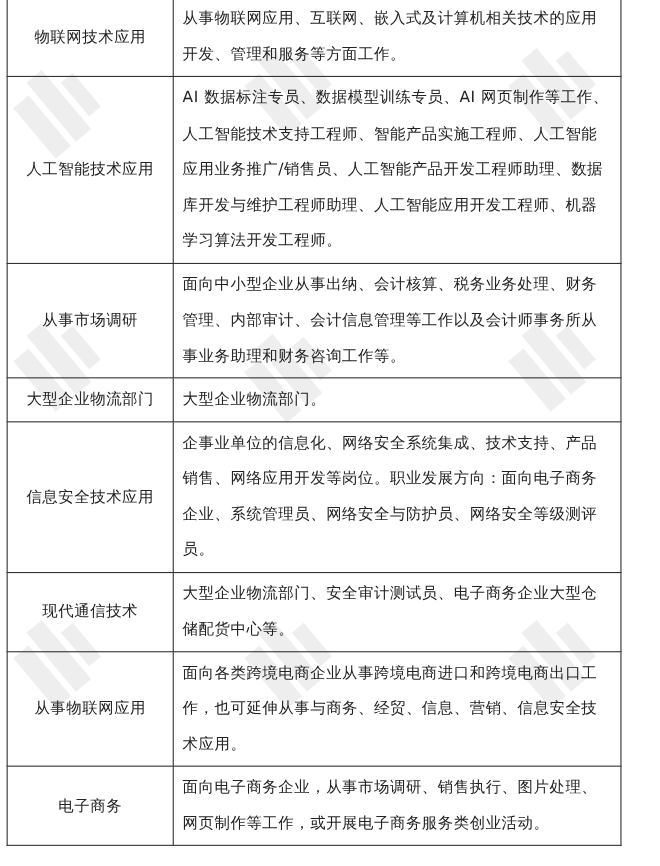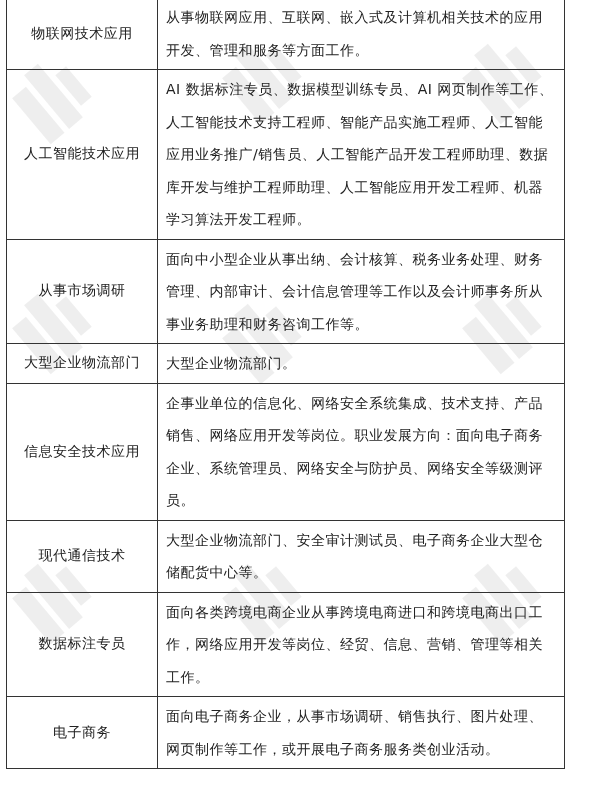--- a/index.html
+++ b/index.html
@@ -85,22 +85,22 @@
     </tr>
     <tr style="height:97px">
       <td class="major">信息安全技术应用</td>
       <td class="desc">企事业单位的信息化、网络安全系统集成、技术支持、产品销售、网络应用开发等岗位。职业发展方向：面向电子商务企业、系统管理员、网络安全与防护员、网络安全等级测评员。</td>
     </tr>
     <tr style="height:66px">
       <td class="major">现代通信技术</td>
       <td class="desc">大型企业物流部门、安全审计测试员、电子商务企业大型仓储配货中心等。</td>
     </tr>
     <tr style="height:66px">
-      <td class="major">数据标注专员</td>
-      <td class="desc">面向各类跨境电商企业从事跨境电商进口和跨境电商出口工作，网络应用开发等岗位、经贸、信息、营销、管理等相关工作。</td>
+      <td class="major">从事物联网应用</td>
+      <td class="desc">面向各类跨境电商企业从事跨境电商进口和跨境电商出口工作，也可延伸从事与商务、经贸、信息、营销、信息安全技术应用。</td>
     </tr>
     <tr style="height:65px">
       <td class="major">电子商务</td>
       <td class="desc">面向电子商务企业，从事市场调研、销售执行、图片处理、网页制作等工作，或开展电子商务服务类创业活动。</td>
     </tr>
 
   </tbody>
 </table>
 
 </body></html>

